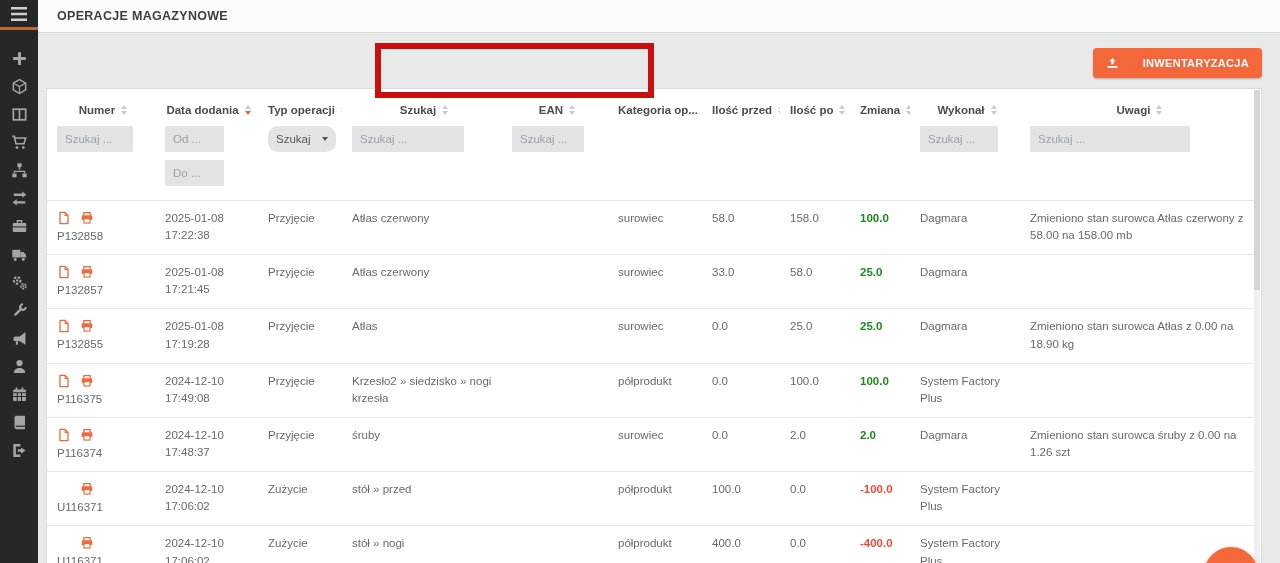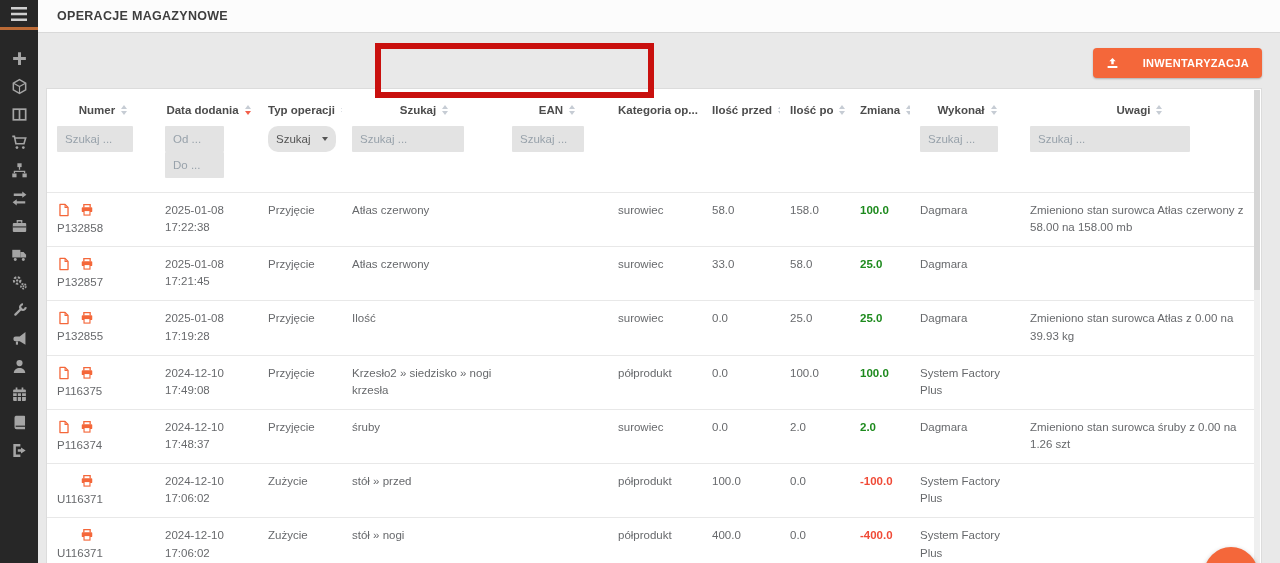--- a/index.html
+++ b/index.html
@@ -40,21 +40,21 @@
   .sort{display:inline-flex;flex-direction:column;margin-left:6px;vertical-align:middle}
   .sort i{display:block;width:0;height:0;border-left:3.5px solid transparent;border-right:3.5px solid transparent}
   .sort .up{border-bottom:4.5px solid #c6ccd4;margin-bottom:2px}
   .sort .dn{border-top:4.5px solid #c6ccd4}
   .sort.desc .dn{border-top-color:#f2604b}
 
   .filter-row td{padding:2px 8px 14px 10px;vertical-align:top}
   .f{display:block;background:#e3e3e3;border:none;border-radius:1px;height:26px;padding:0 8px;font-size:11.5px;
      color:#444;font-family:inherit;outline:none}
   .f::placeholder{color:#98a2ab}
-  .f + .f{margin-top:0}
+  .f + .f{margin-top:8px}
   .w-numer{width:76px}.w-date{width:59px}.w-nazwa{width:112px}.w-ean{width:72px}.w-wyk{width:78px}.w-uwagi{width:160px}
   .sel{background:#e3e3e3;border-radius:10px;height:26px;width:68px;display:flex;align-items:center;justify-content:space-between;
        padding:0 8px;font-size:11.5px;color:#555;cursor:pointer}
   .chev{width:0;height:0;border-left:3.5px solid transparent;border-right:3.5px solid transparent;border-top:4.5px solid #555}
 
   tbody td{padding:9px 8px 9px 10px;border-top:1px solid #e8e8e8;font-size:11.5px;color:#67696c;line-height:1.5;vertical-align:top}
   .rowicons{display:flex;gap:9px;height:16px;margin-bottom:2px;align-items:center}
   .ricn svg{width:14px;height:14px;display:block}
   .ricn{cursor:pointer}
   .ricn.ph{width:14px;cursor:default}
@@ -408,28 +408,28 @@
                 </svg>
               </span>
             </div>
             <div class="num">P132855</div>
           </td>
           <td class="">
             <div>2025-01-08</div>
             <div>17:19:28</div>
           </td>
           <td class="">Przyjęcie</td>
-          <td class="">Ilość</td>
+          <td class="">Atłas</td>
           <td class=""></td>
           <td class="">surowiec</td>
           <td class="">0.0</td>
           <td class="">25.0</td>
           <td class=""><span class="change pos">25.0</span></td>
           <td class="">Dagmara</td>
-          <td class="">Zmieniono stan surowca Atłas z 0.00 na 39.93 kg</td>
+          <td class="">Zmieniono stan surowca Atłas z 0.00 na 18.90 kg</td>
         </tr>
         <tr>
           <td class="c-numer">
             <div class="rowicons">
               <span class="ricn">
                 <svg viewBox="0 0 16 16" fill="none" stroke="#f4673a">
                   <path stroke-width="1.5" stroke-linejoin="round" d="M3.4 1.6h5.8l3.4 3.4v9.4H3.4z"></path>
                   <path stroke-width="1.2" d="M9.2 1.9v3.1h3.2"></path>
                 </svg>
               </span>

